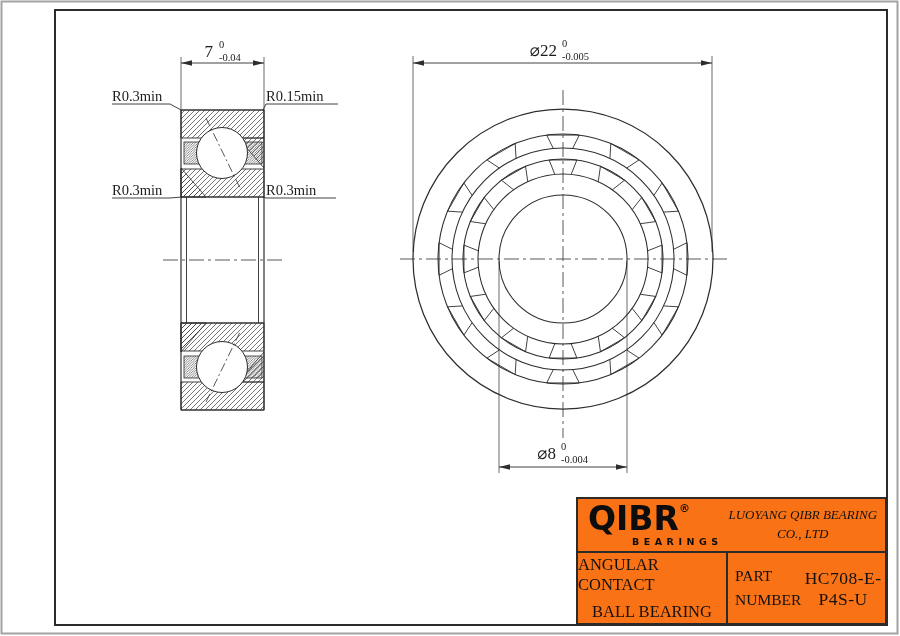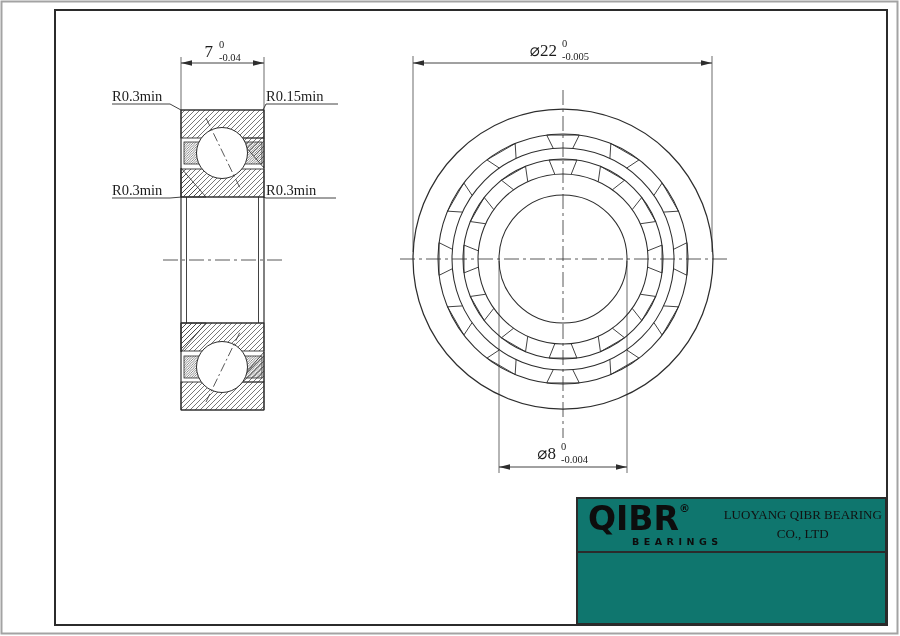--- a/index.html
+++ b/index.html
@@ -2,29 +2,29 @@
 <html><head>
 <meta charset="utf-8">
 <style>
   html,body{margin:0;padding:0;background:#fff;}
   .stage{position:relative;width:900px;height:636px;background:#fff;overflow:hidden;
          font-family:"Liberation Serif","DejaVu Serif",serif;}
   svg text{font-family:"Liberation Serif","DejaVu Sans",serif;fill:#1c1c1c;}
   .t17{font-size:17px;} .t11{font-size:10.5px;} .t14{font-size:14.5px;}
   
   .tb{position:absolute;left:576px;top:497px;width:311px;height:128px;box-sizing:border-box;
-      border:2px solid #2b2b2b;background:#0f766e;display:flex;flex-direction:column;}
+      border:2px solid #2b2b2b;background:#f97316;display:flex;flex-direction:column;}
   .tb-row1{height:52px;border-bottom:2px solid #2b2b2b;display:flex;align-items:center;}
   .tb-logo{flex:0 0 130px;padding-left:10px;display:flex;flex-direction:column;justify-content:center;}
   .logo-line{font-family:"DejaVu Sans","Liberation Sans",sans-serif;font-weight:900;
              font-size:33px;line-height:0.95;color:#0d0d0d;letter-spacing:0px;white-space:nowrap;}
   .logo-line sup{font-size:11px;font-weight:700;vertical-align:top;position:relative;top:1px;}
   .logo-sub{font-family:"DejaVu Sans","Liberation Sans",sans-serif;font-weight:700;
             font-size:9.5px;letter-spacing:4.5px;color:#0d0d0d;margin-top:1px;margin-left:44px;}
-  .tb-co{flex:1;text-align:center;line-height:1.45;font-size:13px;color:#111;padding-right:2px;}
+  .tb-co{flex:1;text-align:center;line-height:1.45;font-size:13px;color:#111;padding-right:2px;font-style:italic;}
   .tb-row2{flex:1;display:flex;}
   .tb-product{width:150px;box-sizing:border-box;border-right:2px solid #2b2b2b;display:flex;
               flex-direction:column;justify-content:center;align-items:center;gap:7px;
               font-size:16.5px;color:#111;}
   .tb-part{flex:1;display:flex;align-items:center;}
   .tb-part-label{padding-left:7px;display:flex;flex-direction:column;gap:6px;font-size:15.5px;color:#111;}
   .tb-part-num{flex:1;text-align:center;font-size:17.5px;color:#111;letter-spacing:0.5px;padding-top:2px;}
 </style>
 </head>
 <body>
@@ -204,14 +204,27 @@
   <div class="tb">
     <div class="tb-row1">
       <div class="tb-logo">
         <div class="logo-line"><span>QIBR</span><sup>®</sup></div>
         <div class="logo-sub">BEARINGS</div>
       </div>
       <div class="tb-co">
         <div>LUOYANG QIBR BEARING CO., LTD</div>
       </div>
     </div>
+    <div class="tb-row2">
+      <div class="tb-product">
+        <div>ANGULAR CONTACT</div>
+        <div>BALL BEARING</div>
+      </div>
+      <div class="tb-part">
+        <div class="tb-part-label">
+          <div>PART</div>
+          <div>NUMBER</div>
+        </div>
+        <div class="tb-part-num">HC708-E-P4S-U</div>
+      </div>
+    </div>
   </div>
 </div>
 
 </body></html>

